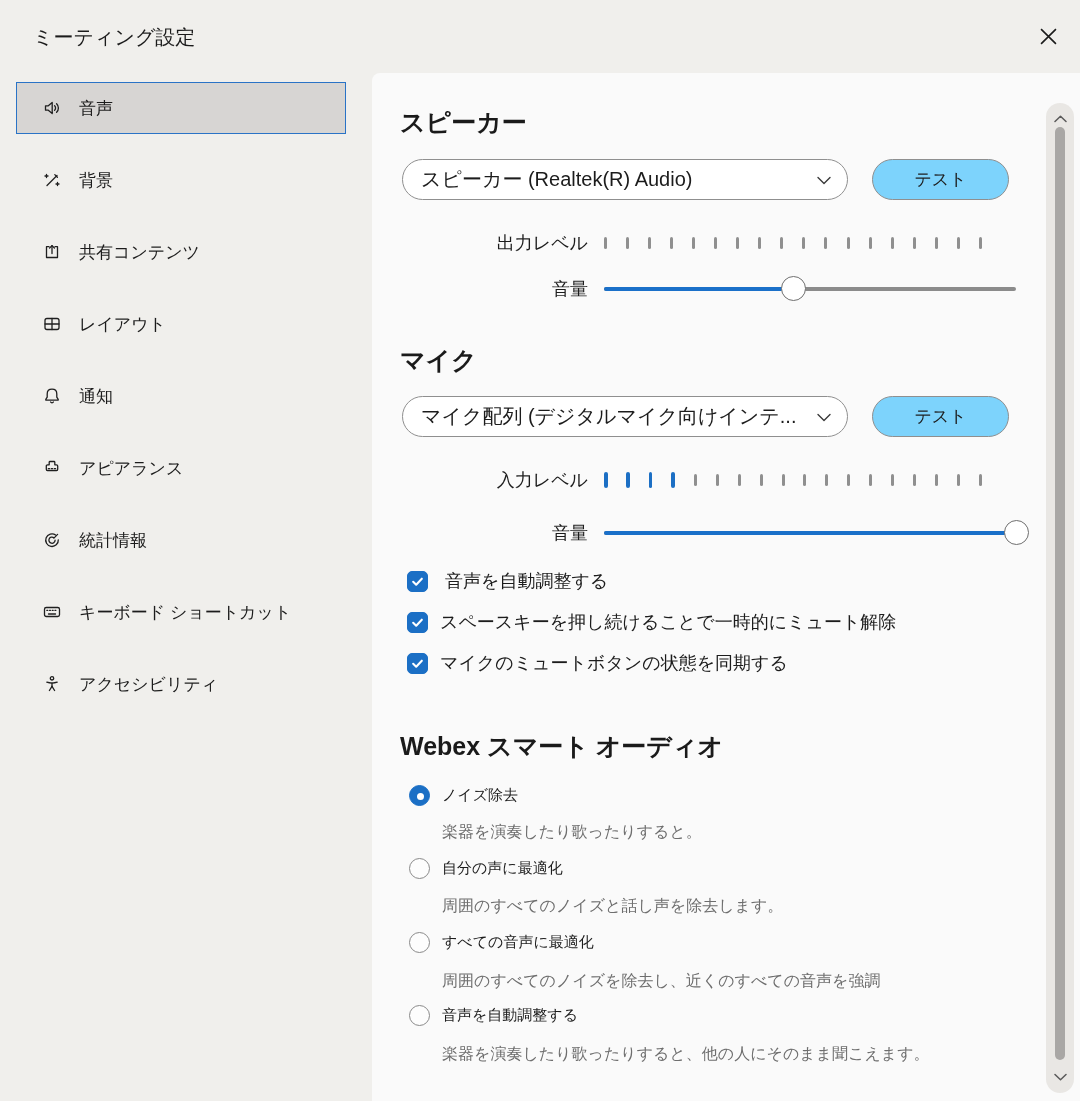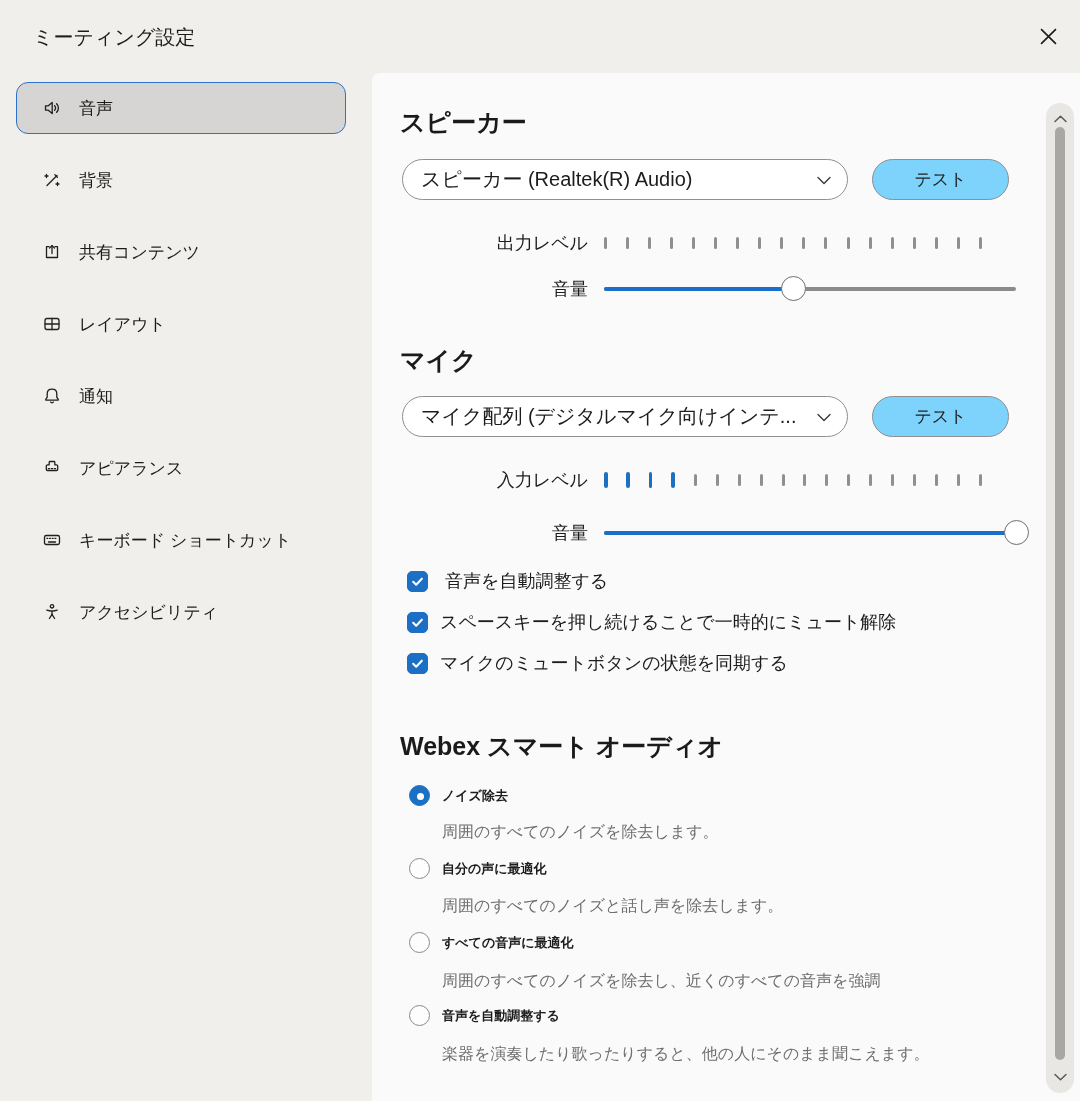--- a/index.html
+++ b/index.html
@@ -7,21 +7,21 @@
   body { font-family:"Liberation Sans","DejaVu Sans",sans-serif; background:#f0efec; color:#1c1c1c; }
   #app { position:relative; width:1080px; height:1101px; }
 
   
   .window-title { position:absolute; left:33px; top:24px; font-size:20px; color:#1b1b1b; }
   .close-btn { position:absolute; right:18px; top:24px; width:28px; height:28px; display:flex; align-items:center; justify-content:center; cursor:pointer; }
   .close-btn svg { stroke:#1b1b1b; }
 
   
   .sidebar { position:absolute; left:16px; top:82px; width:330px; }
-  .side-item { height:52px; margin-bottom:20px; display:flex; align-items:center; padding-left:25px; gap:17px; border-radius:12px; border:1.5px solid transparent; cursor:pointer; }
+  .side-item { height:52px; margin-bottom:20px; display:flex; align-items:center; padding-left:25px; gap:17px; border-radius:0; border:1.5px solid transparent; cursor:pointer; }
   .side-item.selected { background:#d7d5d3; border-color:#2a73c6; }
   .side-item .icon { width:20px; height:20px; display:flex; }
   .side-item .icon svg { stroke:#1f1f1f; fill:none; stroke-width:1.3; stroke-linecap:round; stroke-linejoin:round; }
   .side-label { font-size:17px; }
 
   
   .panel { position:absolute; left:372px; top:73px; width:708px; height:1028px; background:#fafafa; border-top-left-radius:8px; }
   .section-heading { position:absolute; left:28px; font-size:25px; font-weight:600; color:#1a1a1a; }
   .section-heading.bold { font-weight:700; }
 
@@ -45,21 +45,21 @@
   .checkbox { width:21px; height:21px; border-radius:5px; border:1px solid #8a8a8a; background:#fdfdfd; display:flex; align-items:center; justify-content:center; flex:none; }
   .checkbox.on { background:#1b6fc5; border-color:#1b6fc5; }
   .checkbox svg { display:none; }
   .checkbox.on svg { display:block; stroke:#ffffff; fill:none; stroke-width:1.9; stroke-linecap:round; stroke-linejoin:round; }
   .check-label { font-size:18px; }
 
   .radio-row { position:absolute; left:37px; display:flex; align-items:center; gap:12px; cursor:pointer; }
   .radio { width:21px; height:21px; border-radius:50%; border:1px solid #8a8a8a; background:#fdfdfd; flex:none; position:relative; }
   .radio.on { background:#1b6fc5; border-color:#1b6fc5; }
   .radio.on::after { content:""; position:absolute; left:7px; top:7px; width:7px; height:7px; border-radius:50%; background:#ffffff; }
-  .radio-label { font-size:13px;font-weight:bold; }
+  .radio-label { font-size:15px; }
   .radio-desc { position:absolute; left:70px; font-size:16px; color:#6e6e6e; }
 
   
   .scrollbar { position:absolute; left:1046px; top:103px; width:28px; height:990px; background:#e9e7e4; border-radius:14px; }
   .scrollbar .thumb { position:absolute; left:9px; top:24px; width:10px; height:933px; border-radius:5px; background:#a9a7a5; cursor:pointer; }
   .scroll-arrow { position:absolute; left:0; width:28px; height:20px; display:flex; align-items:center; justify-content:center; cursor:pointer; }
   .scroll-arrow svg { stroke:#5a5a5a; fill:none; stroke-width:1.5; stroke-linecap:round; stroke-linejoin:round; }
   .scroll-arrow.up { top:6px; }
   .scroll-arrow.down { bottom:6px; }
 </style>
@@ -130,20 +130,30 @@
           <svg viewBox="0 0 20 20" width="20" height="20">
             <path d="M8 3.5 h4 a0.8 0.8 0 0 1 0.8 0.8 V6.8 h1.7 a1.2 1.2 0 0 1 1.2 1.2 v3.3 a1.2 1.2 0 0 1 -1.2 1.2 H5.5 a1.2 1.2 0 0 1 -1.2-1.2 V8 a1.2 1.2 0 0 1 1.2-1.2 h1.7 V4.3 a0.8 0.8 0 0 1 0.8-0.8 z"></path>
             <path d="M6.3 10.6 h7.4" stroke-dasharray="1.3 1.7"></path>
           </svg>
         </span>
       <span class="side-label">アピアランス</span>
     </div>
     <div class="side-item">
       <span class="icon">
           <svg viewBox="0 0 20 20" width="20" height="20">
+            <path d="M13.6 5 A6.3 6.3 0 1 0 16.3 9.8"></path>
+            <path d="M11.7 7.6 A3.1 3.1 0 1 0 13.1 10.2"></path>
+            <path d="M11.9 8.1 L15.6 4.4"></path>
+          </svg>
+        </span>
+      <span class="side-label">統計情報</span>
+    </div>
+    <div class="side-item">
+      <span class="icon">
+          <svg viewBox="0 0 20 20" width="20" height="20">
             <rect x="2.5" y="5.5" width="15" height="9" rx="1.8"></rect>
             <path d="M4.8 8.3 h10.4" stroke-dasharray="1 1.7"></path>
             <path d="M6.5 12 h7"></path>
           </svg>
         </span>
       <span class="side-label">キーボード ショートカット</span>
     </div>
     <div class="side-item">
       <span class="icon">
           <svg viewBox="0 0 20 20" width="20" height="20">
@@ -262,21 +272,21 @@
         </span>
       <span class="check-label">マイクのミュートボタンの状態を同期する</span>
     </div>
 
     <div class="section-heading bold" style="top:657px;">Webex スマート オーディオ</div>
 
     <div class="radio-row" style="top:712px;">
       <span class="radio on"></span>
       <span class="radio-label">ノイズ除去</span>
     </div>
-    <div class="radio-desc" style="top:749px;">周囲のすべてのノイズを除去します。</div>
+    <div class="radio-desc" style="top:749px;">楽器を演奏したり歌ったりすると。</div>
 
     <div class="radio-row" style="top:785px;">
       <span class="radio"></span>
       <span class="radio-label">自分の声に最適化</span>
     </div>
     <div class="radio-desc" style="top:823px;">周囲のすべてのノイズと話し声を除去します。</div>
 
     <div class="radio-row" style="top:859px;">
       <span class="radio"></span>
       <span class="radio-label">すべての音声に最適化</span>

